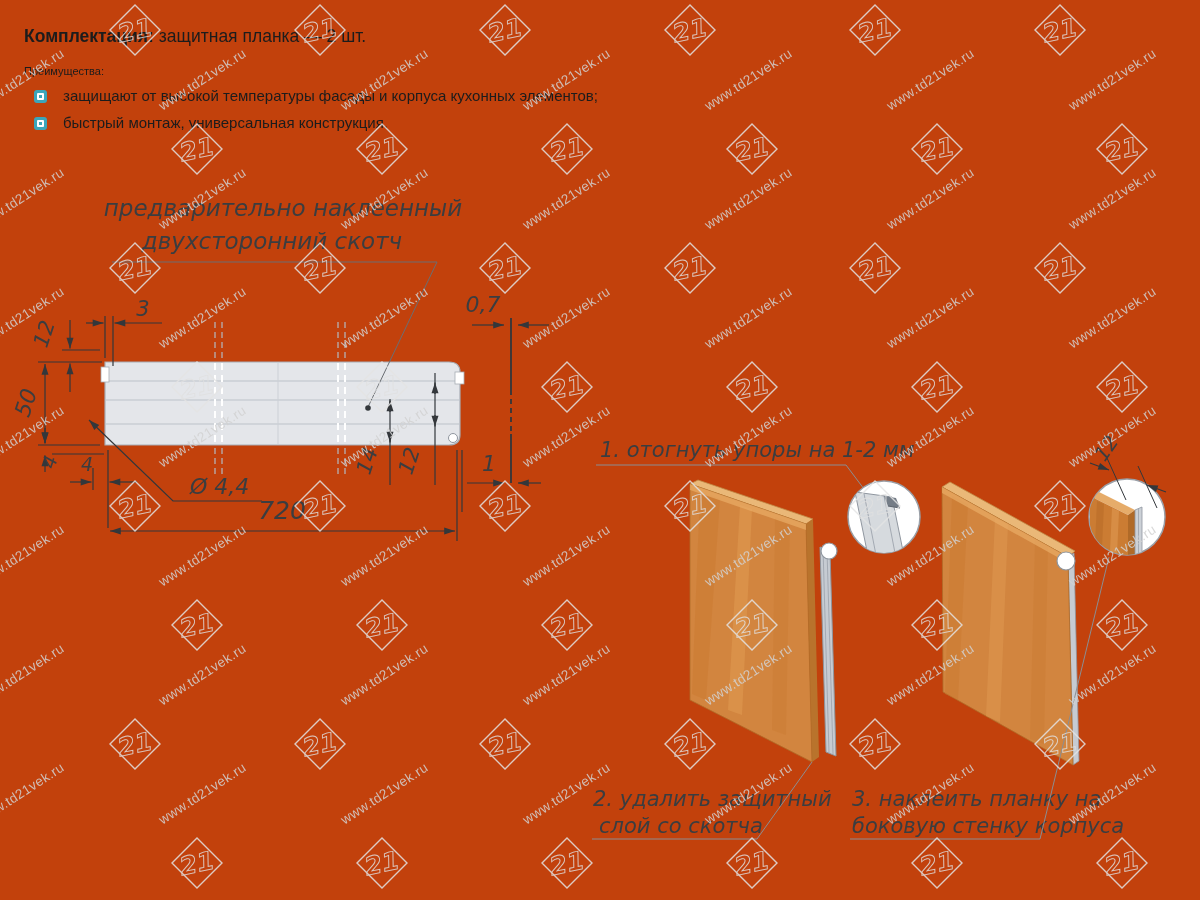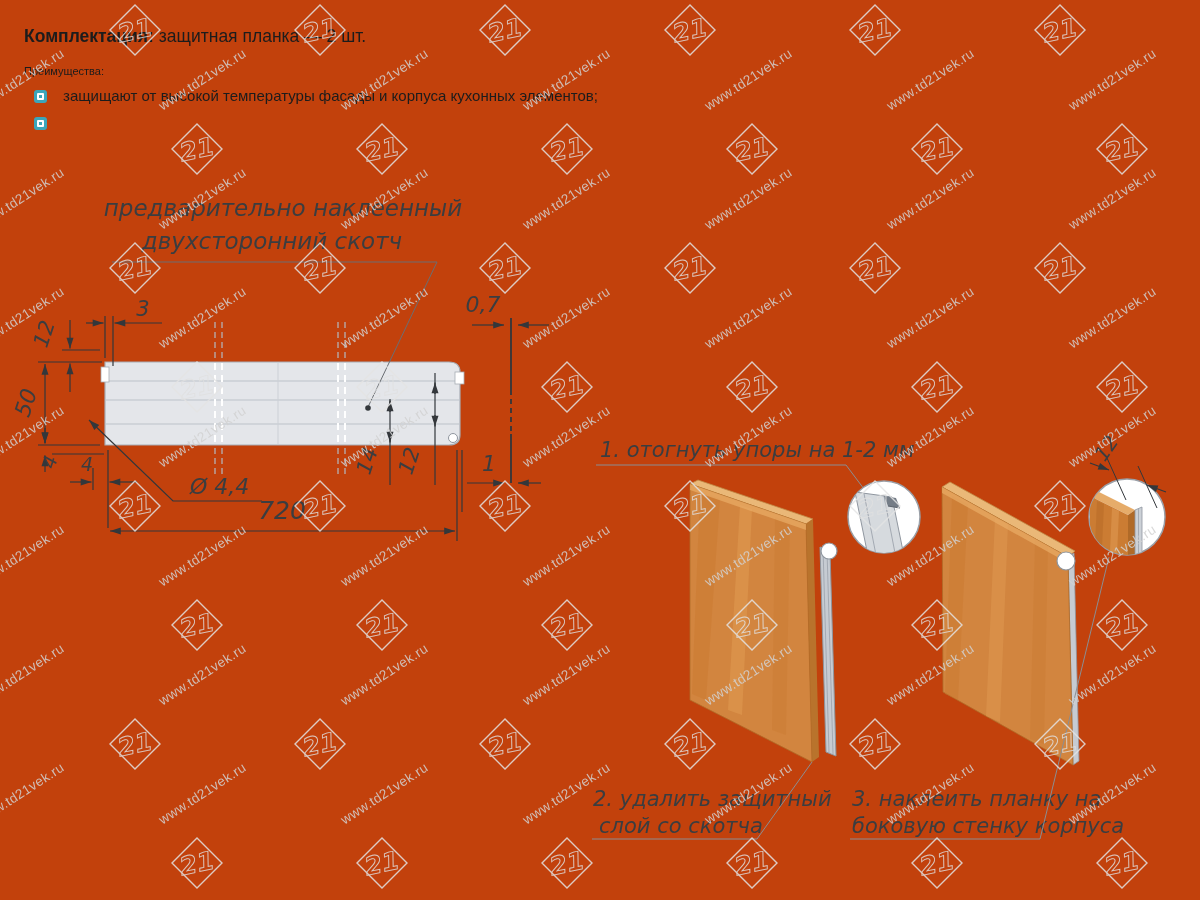--- a/index.html
+++ b/index.html
@@ -43,20 +43,21 @@
           <span class="inner"></span>
           <span class="core"></span>
         </span>
       <span>защищают от высокой температуры фасады и корпуса кухонных элементов;</span>
     </div>
     <div class="adv-row">
       <span class="bullet">
           <span class="inner"></span>
           <span class="core"></span>
         </span>
+      <span>быстрый монтаж, универсальная конструкция.</span>
     </div>
   </div>
 
   <svg class="draw" width="1200" height="900" viewBox="0 0 1200 900">
     <defs>
       <marker id="arw" markerUnits="userSpaceOnUse" markerWidth="12" markerHeight="9" refX="11.3" refY="4.5" orient="auto-start-reverse">
         <path d="M0.5,1 L11.3,4.5 L0.5,8 Z" fill="#33373b"></path>
       </marker>
       <clipPath id="c1">
           <circle cx="884" cy="517" r="36"></circle>

